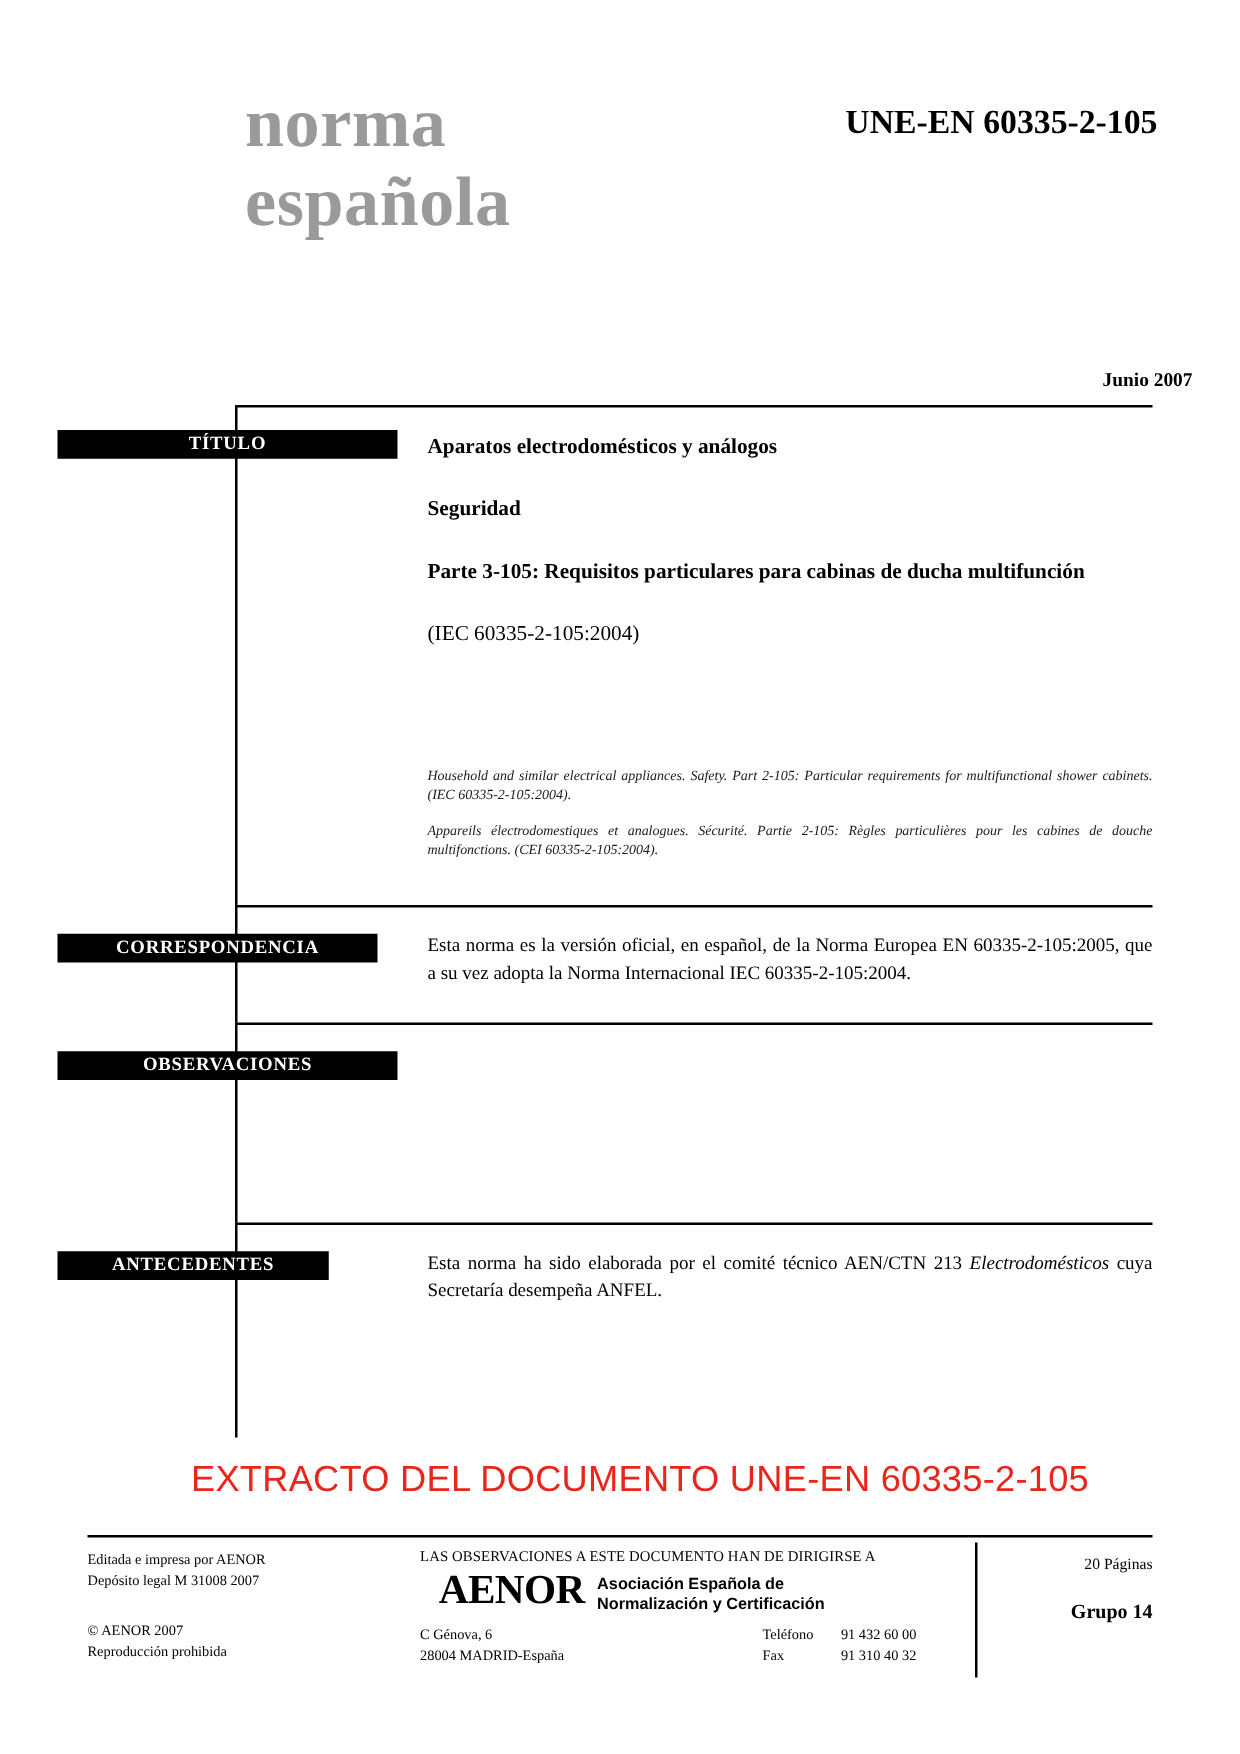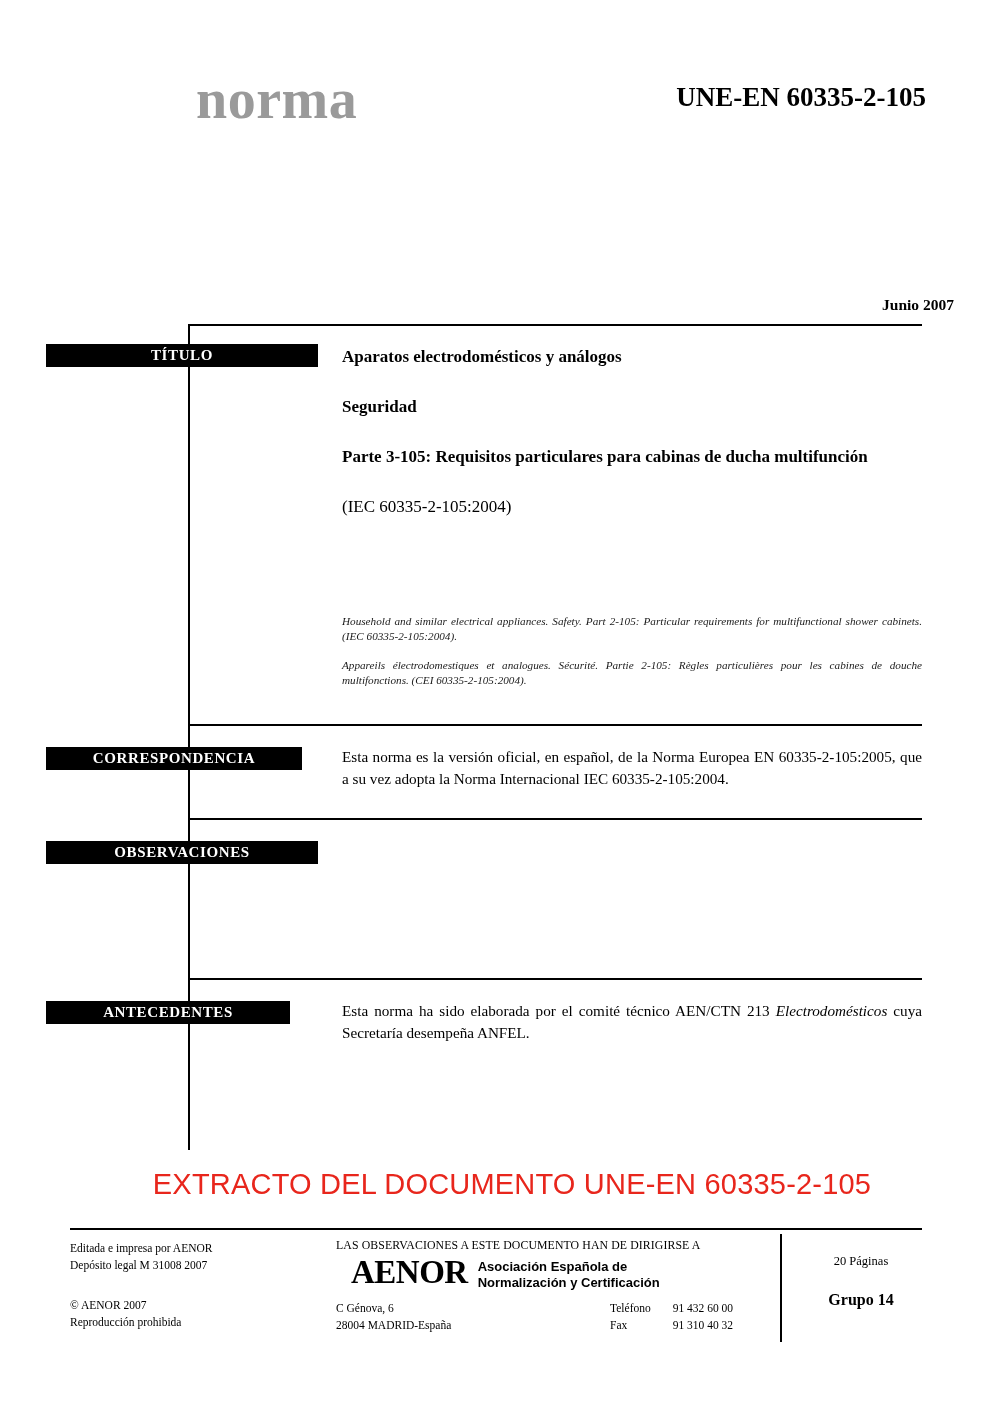--- a/index.html
+++ b/index.html
@@ -94,21 +94,21 @@
     font-size: 15px;
     letter-spacing: 0.6px;
     display: flex;
     align-items: center;
     justify-content: center;
     box-sizing: border-box;
   }
   .tag-titulo      { top: 344px; width: 272px; }
   .tag-corresp     { top: 747px; width: 256px; }
   .tag-observ      { top: 841px; width: 272px; }
-  .tag-antec       { top: 1001px; width: 244px; }
+  .tag-antec       { top: 1001px; width: 217px; }
 
   
   .body-block {
     position: absolute;
     left: 342px;
     width: 580px;
     font-family: "Liberation Serif", serif;
   }
   .title-line {
     font-weight: bold;
@@ -232,40 +232,41 @@
     position: absolute;
     left: 710px;
     top: 0px;
     width: 2px;
     height: 108px;
     background: #000000;
   }
   .footer-right {
     position: absolute;
     left: 730px;
-    top: 20px;
+    top: 10px;
     width: 122px;
-    text-align: center;
+    text-align: right;
   }
   .pages-count {
     font-size: 12.5px;
     margin-bottom: 22px;
   }
   .group-label {
     font-size: 16px;
     font-weight: bold;
   }
 </style>
 </head>
 <body>
 
 <div class="page">
 
   <div class="masthead">
     <div class="logo-norma">norma</div>
+    <div class="logo-espanola">española</div>
     <div class="doc-code">UNE-EN 60335-2-105</div>
   </div>
 
   <div class="doc-date">Junio 2007</div>
 
   <div class="hrule" style="top:324px;"></div>
   <div class="vrule" style="top:324px; height:400px;"></div>
   <div class="hrule" style="top:724px;"></div>
   <div class="vrule" style="top:724px; height:94px;"></div>
   <div class="hrule" style="top:818px;"></div>

